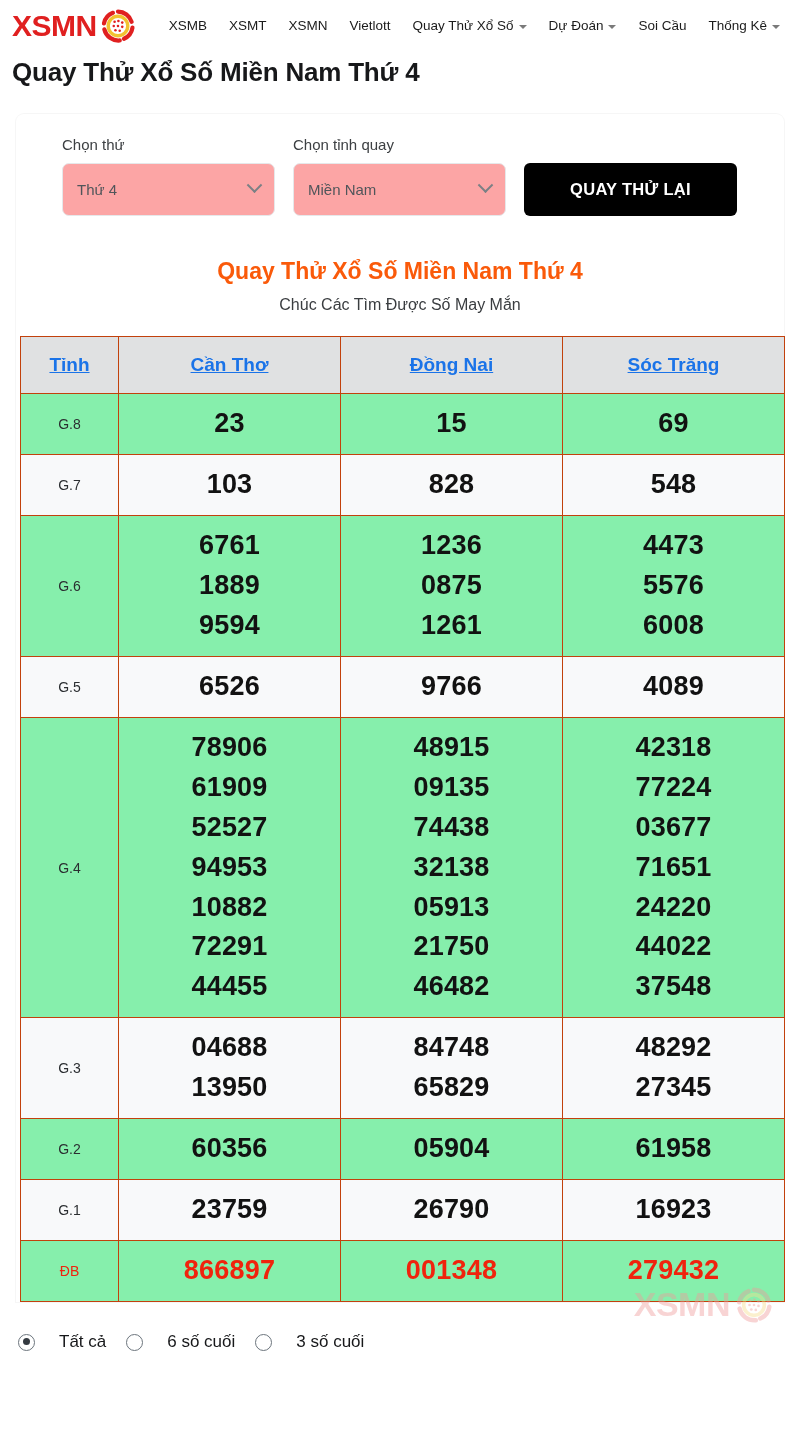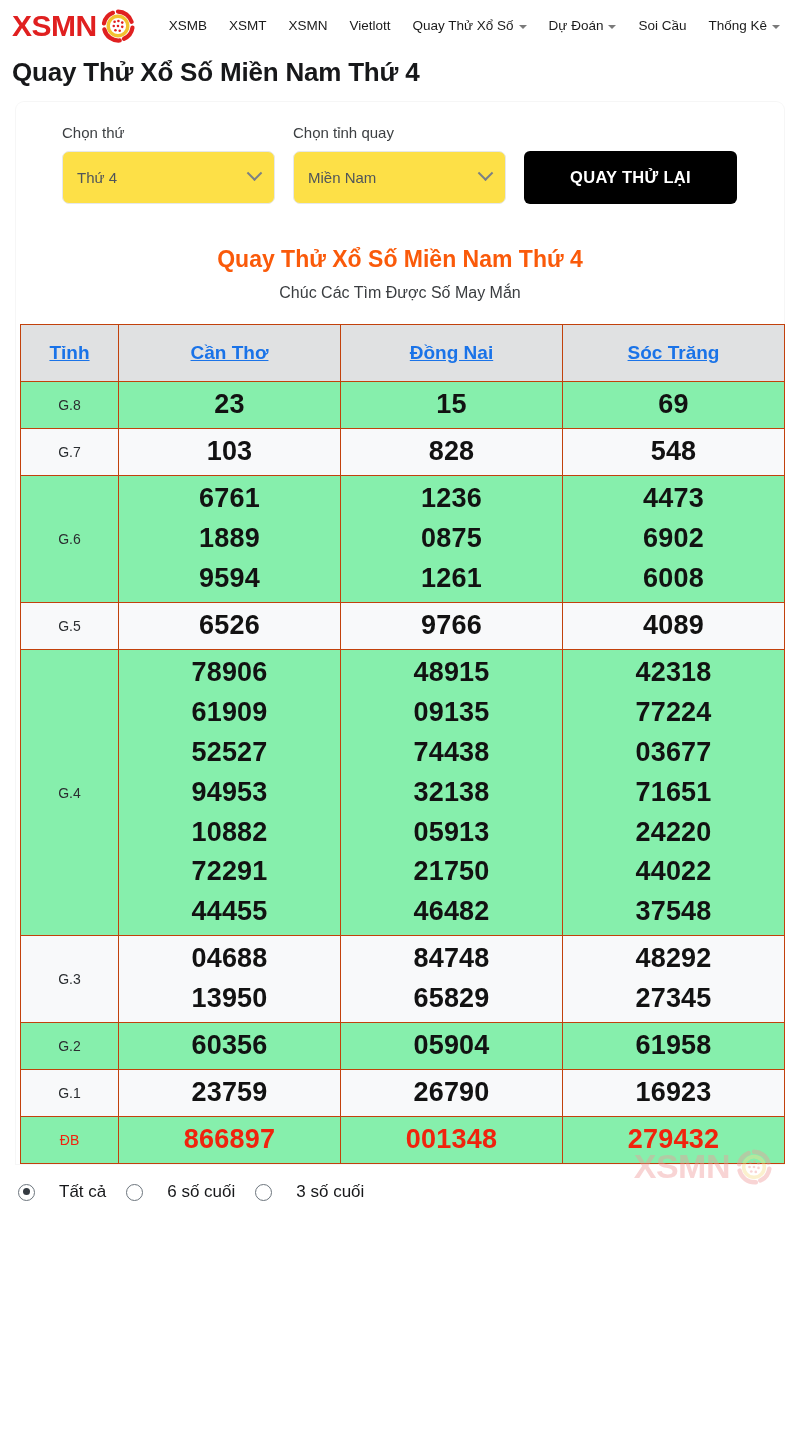--- a/index.html
+++ b/index.html
@@ -64,21 +64,21 @@
   .page-title {
     font-size: 26px;
     font-weight: 700;
     color: #17181a;
     padding: 6px 0 10px 12px;
     letter-spacing: -0.2px;
   }
 
   
   .card {
-    margin: 4px 16px;
+    margin: 16px 16px;
     background: #ffffff;
     border-radius: 8px 8px 0 0;
     box-shadow: 0 0 0 1px rgba(0,0,0,0.035);
     padding-top: 22px;
     position: relative;
   }
 
   .controls {
     display: flex;
     align-items: flex-end;
@@ -87,21 +87,21 @@
   }
   .control-group { display: flex; flex-direction: column; }
   .control-label {
     font-size: 15px;
     color: #3d4043;
     margin-bottom: 10px;
   }
   .select-box {
     width: 213px;
     height: 53px;
-    background: #fde047;
+    background: #fca5a5;
     border: 1px solid #e6e8ea;
     border-radius: 7px;
     display: flex;
     align-items: center;
     padding: 11px 14px;
     font-size: 15px;
     color: #50555a;
     cursor: pointer;
   }
   .select-value { flex: 1; }
@@ -171,21 +171,21 @@
     font-size: 14px;
     color: #2b2e31;
     font-weight: 400;
   }
   td.num-cell {
     font-size: 27px;
     font-weight: 700;
     color: #121212;
     line-height: 1.48;
     letter-spacing: 0.2px;
-    padding: 3px 0;
+    padding: 10px 0;
   }
   td.num-cell .n { display: block; }
   tr.zebra td { background: #f8f9fa; }
   tr.plain td { background: #86efac; }
   td.db-cell { color: #f0230d; }
   td.db-label { color: #f0230d; }
 
   
   .watermark {
     position: absolute;
@@ -359,21 +359,21 @@
               <span class="n">1889</span>
               <span class="n">9594</span>
             </td>
             <td class="num-cell">
               <span class="n">1236</span>
               <span class="n">0875</span>
               <span class="n">1261</span>
             </td>
             <td class="num-cell">
               <span class="n">4473</span>
-              <span class="n">6902</span>
+              <span class="n">5576</span>
               <span class="n">6008</span>
             </td>
           </tr>
           <tr class="zebra">
             <td class="label-cell">G.5</td>
             <td class="num-cell">
               <span class="n">6526</span>
             </td>
             <td class="num-cell">
               <span class="n">9766</span>

